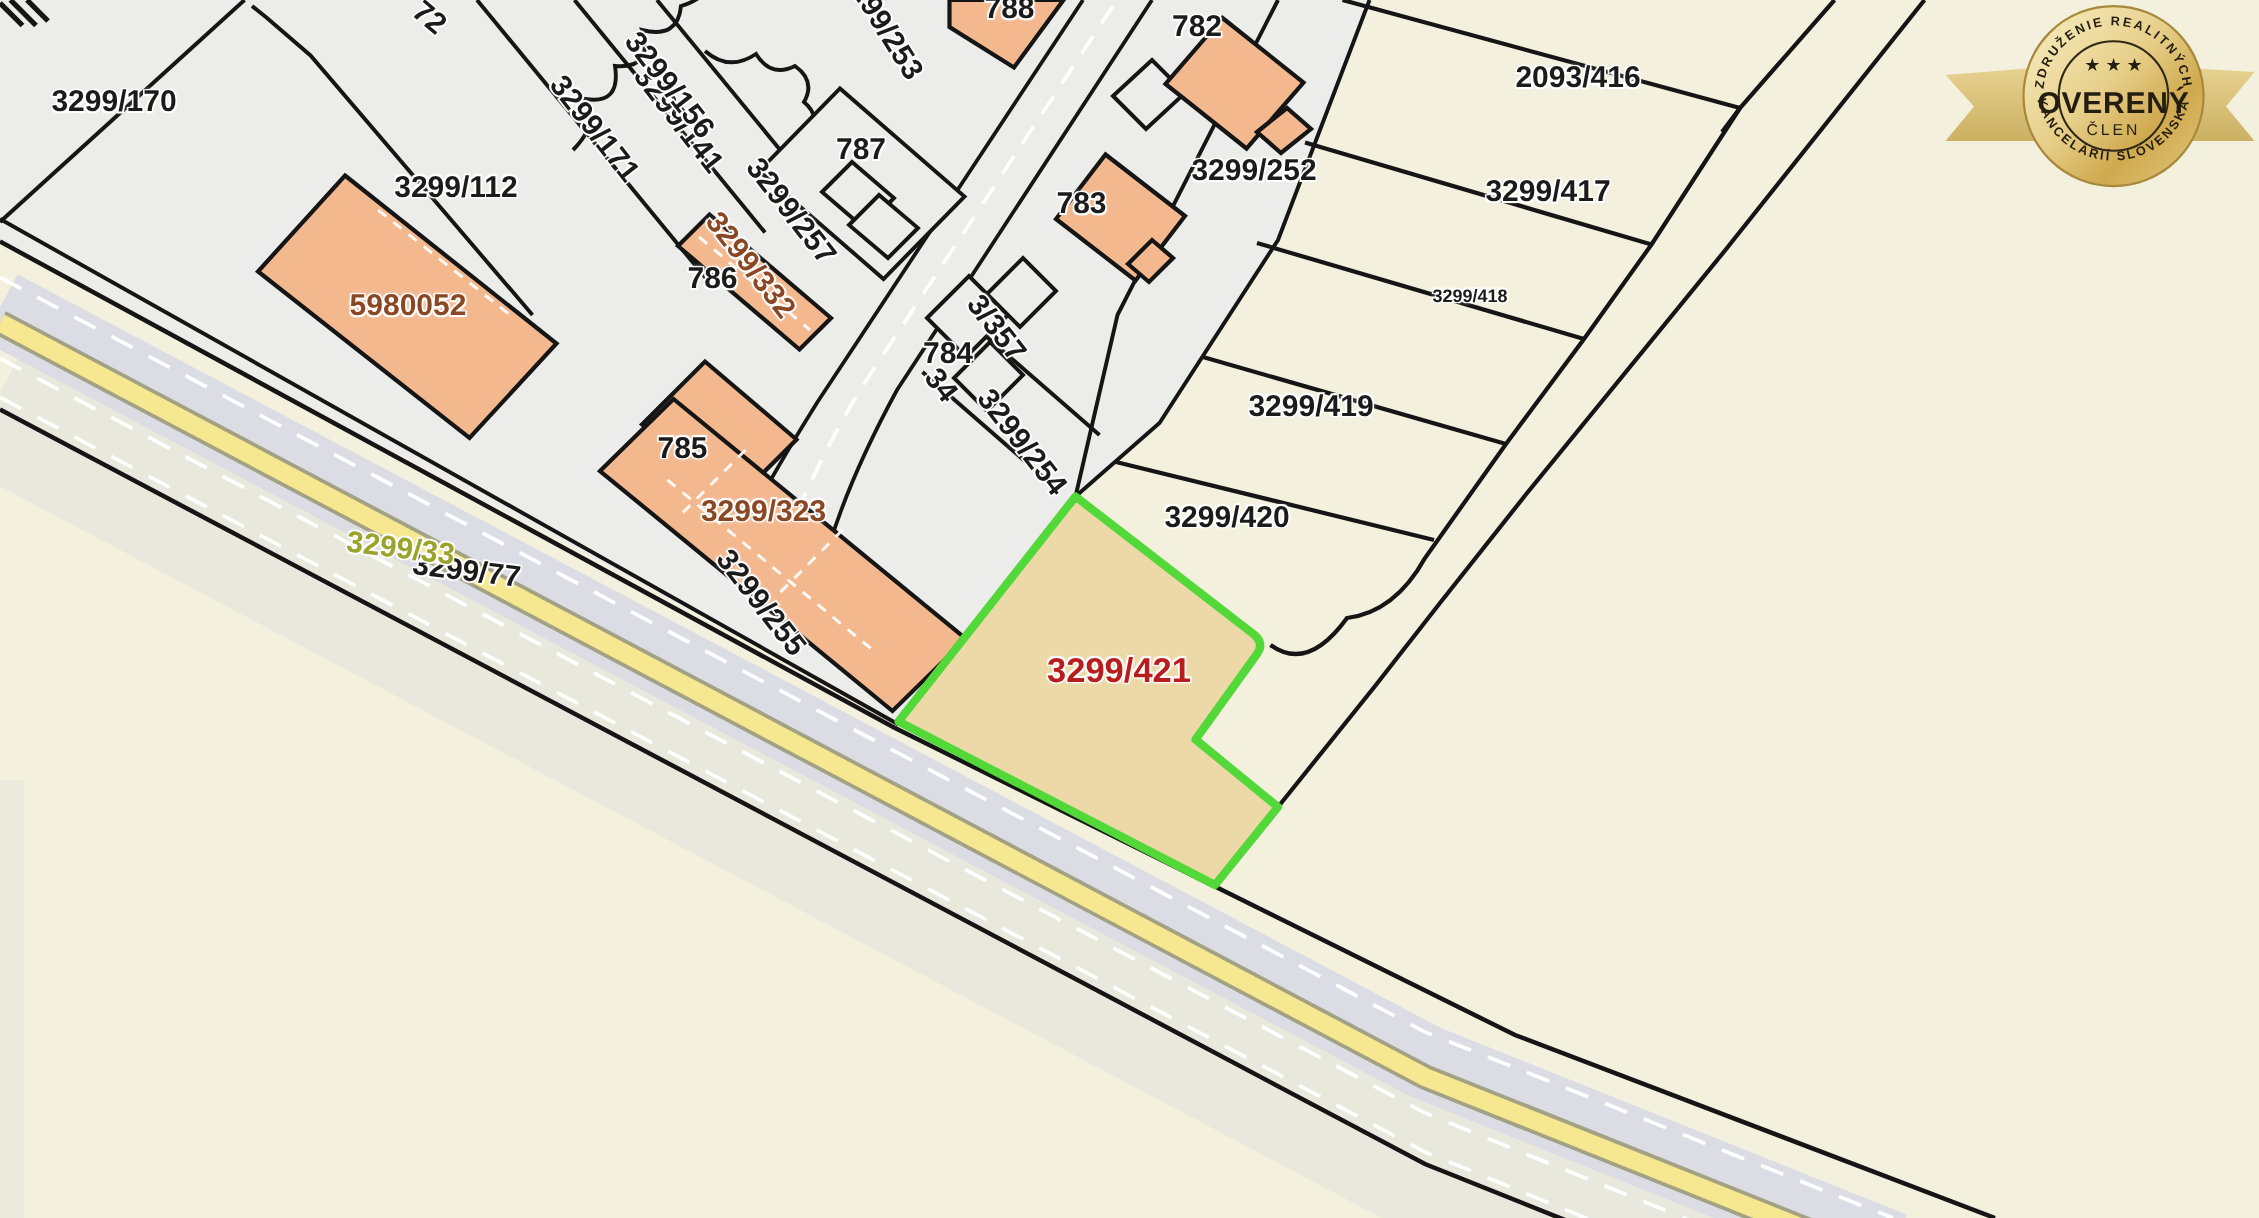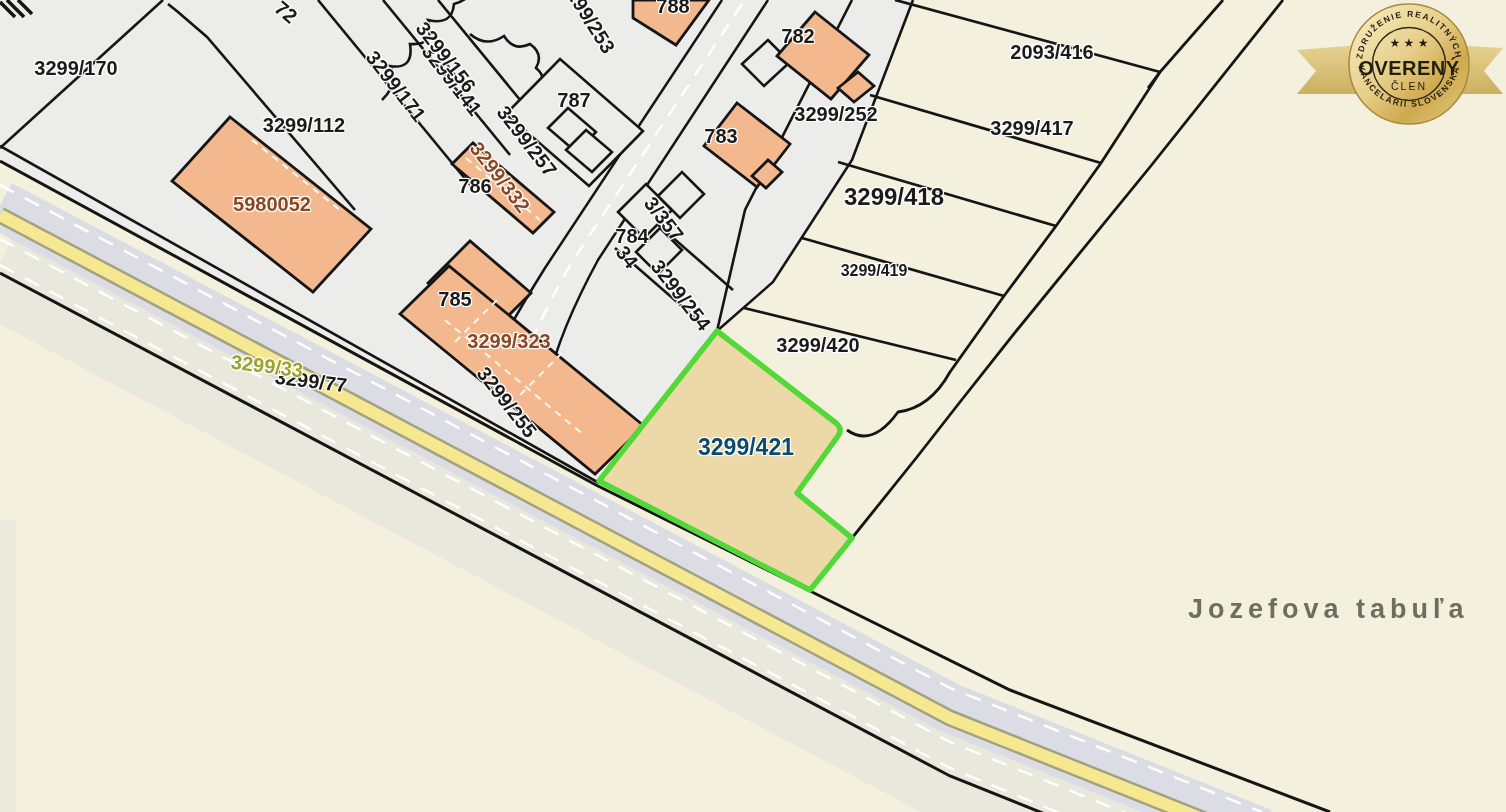--- a/index.html
+++ b/index.html
@@ -9,21 +9,21 @@
   }
   #geom{position:absolute;left:0;top:0;}
   #labels{position:absolute;left:0;top:0;width:100%;height:100%;pointer-events:none;}
   .maplabel{
     position:absolute;white-space:nowrap;font-weight:bold;color:#1b1b1b;
     text-shadow:-1px -1px 0 #fff,1px -1px 0 #fff,-1px 1px 0 #fff,1px 1px 0 #fff,0 0 3px #fff;
     transform:translate(-50%,-50%);line-height:1;
   }
   .maplabel.brn{color:#8a4724;}
   .maplabel.olv{color:#9aa42c;}
-  .maplabel.sel{color:#0c4a6e;}
+  .maplabel.sel{color:#b91c1c;}
   #region-label{
     position:absolute;left:1188px;top:594px;font-size:27px;color:#6e6e60;
     letter-spacing:5px;font-weight:bold;
   }
   #badge{position:absolute;left:1283px;top:0px;}
 </style>
 </head>
 <body>
 
 <div id="map">
@@ -126,41 +126,40 @@
       <div class="maplabel" style="left: 286px; top: 12px; font-size: 20px; transform: translate(-50%, -50%) rotate(40deg);">72</div>
       <div class="maplabel" style="left: 396px; top: 86px; font-size: 20px; transform: translate(-50%, -50%) rotate(52deg);">3299/171</div>
       <div class="maplabel" style="left: 452px; top: 80px; font-size: 20px; transform: translate(-50%, -50%) rotate(52deg);">3299/141</div>
       <div class="maplabel" style="left: 446px; top: 57px; font-size: 20px; transform: translate(-50%, -50%) rotate(52deg);">3299/156</div>
       <div class="maplabel" style="left: 588px; top: 16px; font-size: 20px; transform: translate(-50%, -50%) rotate(58deg);">3299/253</div>
       <div class="maplabel" style="left: 673px; top: 6px; font-size: 20px; transform: translate(-50%, -50%) rotate(0deg);">788</div>
       <div class="maplabel" style="left: 574px; top: 100px; font-size: 20px; transform: translate(-50%, -50%) rotate(0deg);">787</div>
       <div class="maplabel" style="left: 527px; top: 141px; font-size: 20px; transform: translate(-50%, -50%) rotate(52deg);">3299/257</div>
       <div class="maplabel brn" style="left: 500px; top: 177px; font-size: 20px; transform: translate(-50%, -50%) rotate(52deg);">3299/332</div>
       <div class="maplabel" style="left: 475px; top: 186px; font-size: 20px; transform: translate(-50%, -50%) rotate(0deg);">786</div>
-      <div class="maplabel" style="left: 798px; top: 36px; font-size: 20px; transform: translate(-50%, -50%) rotate(0deg);">782</div>
+      <div class="maplabel" style="left: 798px; top: 18px; font-size: 20px; transform: translate(-50%, -50%) rotate(0deg);">782</div>
       <div class="maplabel" style="left: 721px; top: 120px; font-size: 20px; transform: translate(-50%, -50%) rotate(0deg); margin-top: 16px;">783</div>
       <div class="maplabel" style="left: 836px; top: 114px; font-size: 20px; transform: translate(-50%, -50%) rotate(0deg);">3299/252</div>
       <div class="maplabel" style="left: 1052px; top: 52px; font-size: 20px; transform: translate(-50%, -50%) rotate(0deg);">2093/416</div>
       <div class="maplabel" style="left: 1000px; top: 128px; font-size: 20px; transform: translate(-50%, -50%) rotate(0deg); margin-left: 32px;">3299/417</div>
-      <div class="maplabel" style="left: 894px; top: 197px; font-size: 24px; transform: translate(-50%, -50%) rotate(0deg);">3299/418</div>
-      <div class="maplabel" style="left: 874px; top: 271px; font-size: 16px; transform: translate(-50%, -50%) rotate(0deg);">3299/419</div>
+      <div class="maplabel" style="left: 980px; top: 197px; font-size: 12px; transform: translate(-50%, -50%) rotate(0deg);">3299/418</div>
+      <div class="maplabel" style="left: 874px; top: 271px; font-size: 20px; transform: translate(-50%, -50%) rotate(0deg);">3299/419</div>
       <div class="maplabel" style="left: 818px; top: 345px; font-size: 20px; transform: translate(-50%, -50%) rotate(0deg);">3299/420</div>
       <div class="maplabel sel" style="left: 746px; top: 447px; font-size: 23px; transform: translate(-50%, -50%) rotate(0deg);">3299/421</div>
       <div class="maplabel" style="left: 632px; top: 236px; font-size: 20px; transform: translate(-50%, -50%) rotate(0deg);">784</div>
       <div class="maplabel" style="left: 664px; top: 219px; font-size: 20px; transform: translate(-50%, -50%) rotate(52deg);">3/357</div>
       <div class="maplabel" style="left: 627px; top: 257px; font-size: 20px; transform: translate(-50%, -50%) rotate(52deg);">34</div>
       <div class="maplabel" style="left: 681px; top: 295px; font-size: 20px; transform: translate(-50%, -50%) rotate(52deg);">3299/254</div>
       <div class="maplabel" style="left: 455px; top: 299px; font-size: 20px; transform: translate(-50%, -50%) rotate(0deg); text-align: right;">785</div>
       <div class="maplabel brn" style="left: 509px; top: 341px; font-size: 20px; transform: translate(-50%, -50%) rotate(0deg);">3299/323</div>
       <div class="maplabel" style="left: 507px; top: 402px; font-size: 20px; transform: translate(-50%, -50%) rotate(52deg);">3299/255</div>
       <div class="maplabel" style="left: 311px; top: 381px; font-size: 20px; transform: translate(-50%, -50%) rotate(7deg);">3299/77</div>
       <div class="maplabel olv" style="left: 267px; top: 366px; font-size: 20px; transform: translate(-50%, -50%) rotate(7deg);">3299/33</div>
     </div>
 
-  <div id="region-label">Jozefova tabuľa</div>
 
   <svg id="badge" width="223" height="132" viewBox="1283 0 223 132">
     <defs>
       <linearGradient id="gold" x1="0" y1="0" x2="1" y2="1">
         <stop offset="0" stop-color="#f9f0c6"></stop>
         <stop offset="0.45" stop-color="#e7cf8a"></stop>
         <stop offset="0.7" stop-color="#cfa94e"></stop>
         <stop offset="1" stop-color="#e3c87f"></stop>
       </linearGradient>
       <linearGradient id="ribbon" x1="0" y1="0" x2="0" y2="1">

